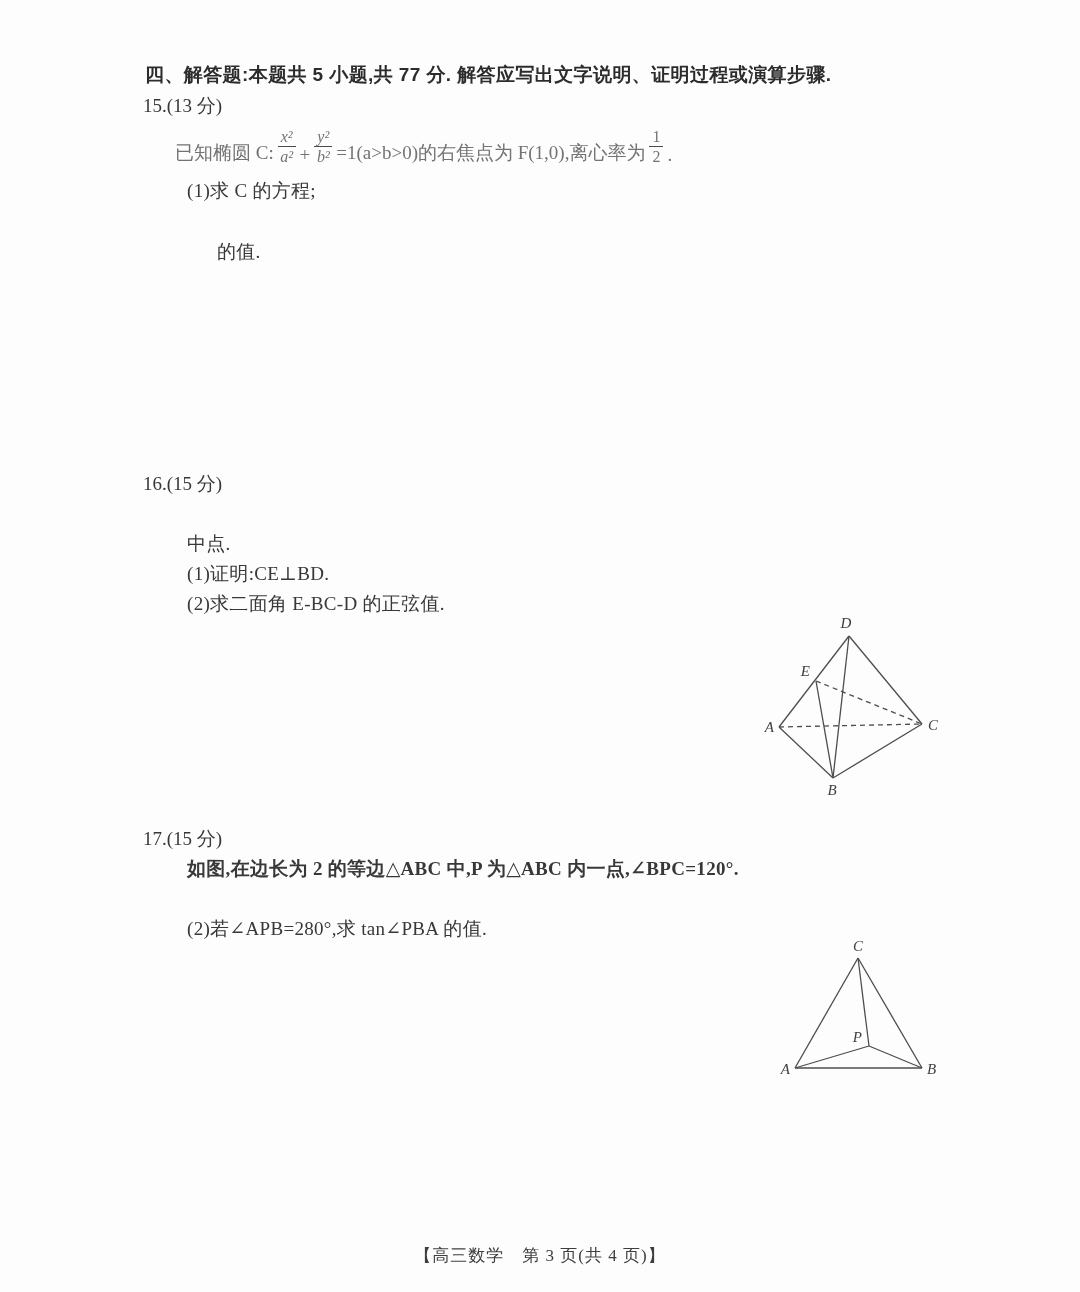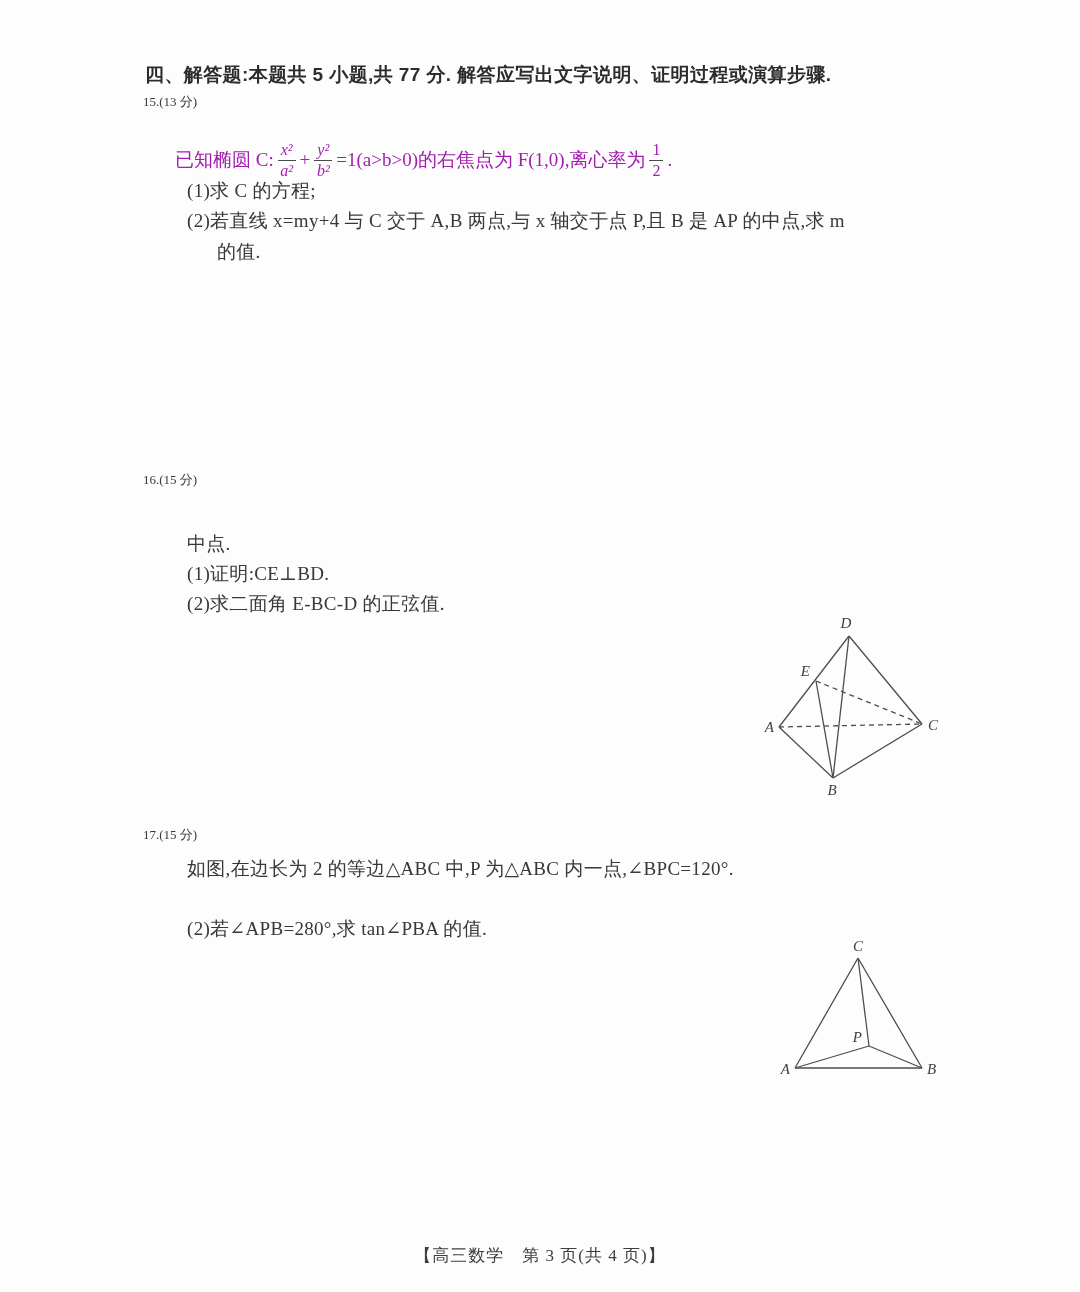--- a/index.html
+++ b/index.html
@@ -18,28 +18,27 @@
   }
   .abs { position: absolute; white-space: nowrap; }
   .section-header {
     font-family: "Liberation Sans", "DejaVu Sans", sans-serif;
     font-weight: 700;
     font-size: 19px;
     color: #2c2c2c;
     letter-spacing: 0.4px;
   }
   .line  { font-size: 19px; color: #383838; letter-spacing: 0.3px; margin-left: 12px; }
-  .qnum  { font-size: 13px; color: #383838; }
+  .qnum  { font-size: 19px; color: #383838; }
   .formula-line {
     display: flex;
-    align-items: center;
+    align-items: flex-end;
     font-size: 19px;
     height: 54px;
-    color: #a21caf;
-    margin-top: 21px;
+    color: #737373;
   }
   .frac {
     display: inline-flex;
     flex-direction: column;
     align-items: center;
     margin: 0 4px;
     font-size: 16px;
     line-height: 1.1;
     font-style: italic;
   }
@@ -84,21 +83,20 @@
     </span>
     <span>=1(a&gt;b&gt;0)的右焦点为 F(1,0),离心率为</span>
     <span class="frac upright">
       <span class="num">1</span>
       <span class="den">2</span>
     </span>
     <span>.</span>
   </div>
 
   <div class="abs line" style="left:175px; top:178px;">(1)求 C 的方程;</div>
-  <div class="abs line" style="left:175px; top:208px;">(2)若直线 x=my+4 与 C 交于 A,B 两点,与 x 轴交于点 P,且 B 是 AP 的中点,求 m</div>
   <div class="abs line" style="left:205px; top:239px;">的值.</div>
 
   <div class="abs qnum" style="left:143px; top:471px;">16.(15 分)</div>
   <div class="abs line" style="left:175px; top:531px;">中点.</div>
   <div class="abs line" style="left:175px; top:561px;">(1)证明:CE⊥BD.</div>
   <div class="abs line" style="left:175px; top:591px;">(2)求二面角 E-BC-D 的正弦值.</div>
 
   <svg class="figure" style="left:753px; top:612px;" width="235" height="195" viewBox="0 0 235 195">
     <g stroke="#4d4d4d" stroke-width="1.3" fill="none">
 
@@ -113,21 +111,21 @@
       <line x1="63" y1="69" x2="169" y2="112" stroke-dasharray="5,4"></line>
     </g>
     <text class="fig-label" x="93" y="16" text-anchor="middle">D</text>
     <text class="fig-label" x="57" y="64" text-anchor="end">E</text>
     <text class="fig-label" x="21" y="120" text-anchor="end">A</text>
     <text class="fig-label" x="175" y="118" text-anchor="start">C</text>
     <text class="fig-label" x="79" y="183" text-anchor="middle">B</text>
   </svg>
 
   <div class="abs qnum" style="left:143px; top:826px;">17.(15 分)</div>
-  <div class="abs line" style="left:175px; top:856px;">如图,在边长为 2 的等边△ABC 中,P 为△ABC 内一点,∠BPC=120°.</div>
+  <div class="abs line" style="left:175px; top:856px;font-weight:bold;">如图,在边长为 2 的等边△ABC 中,P 为△ABC 内一点,∠BPC=120°.</div>
   <div class="abs line" style="left:175px; top:916px;">(2)若∠APB=280°,求 tan∠PBA 的值.</div>
 
   <svg class="figure" style="left:766px; top:936px;" width="195" height="150" viewBox="0 0 195 150">
     <g stroke="#4d4d4d" stroke-width="1.3" fill="none">
       <line x1="29" y1="132" x2="92" y2="22"></line>
       <line x1="92" y1="22" x2="156" y2="132"></line>
       <line x1="29" y1="132" x2="156" y2="132"></line>
       <line x1="92" y1="22" x2="103" y2="110"></line>
       <line x1="29" y1="132" x2="103" y2="110"></line>
       <line x1="103" y1="110" x2="156" y2="132"></line>

